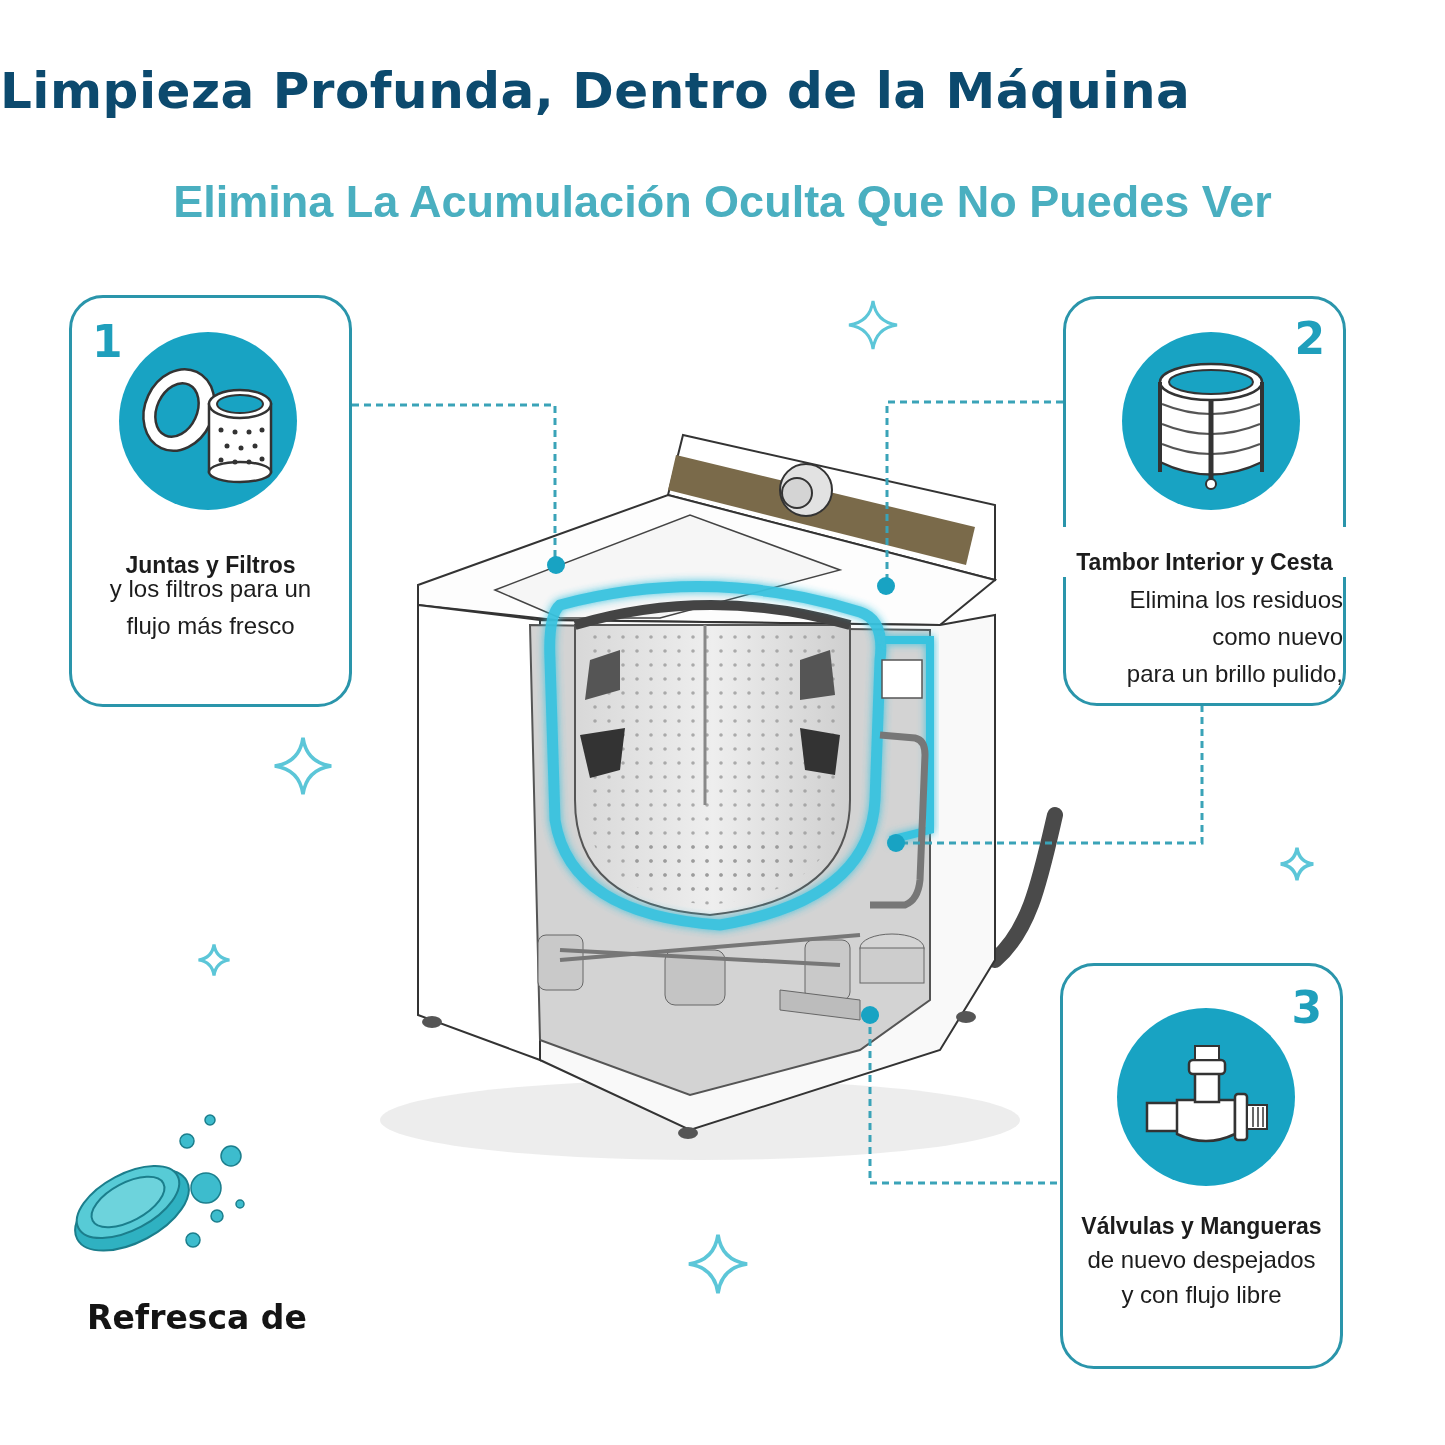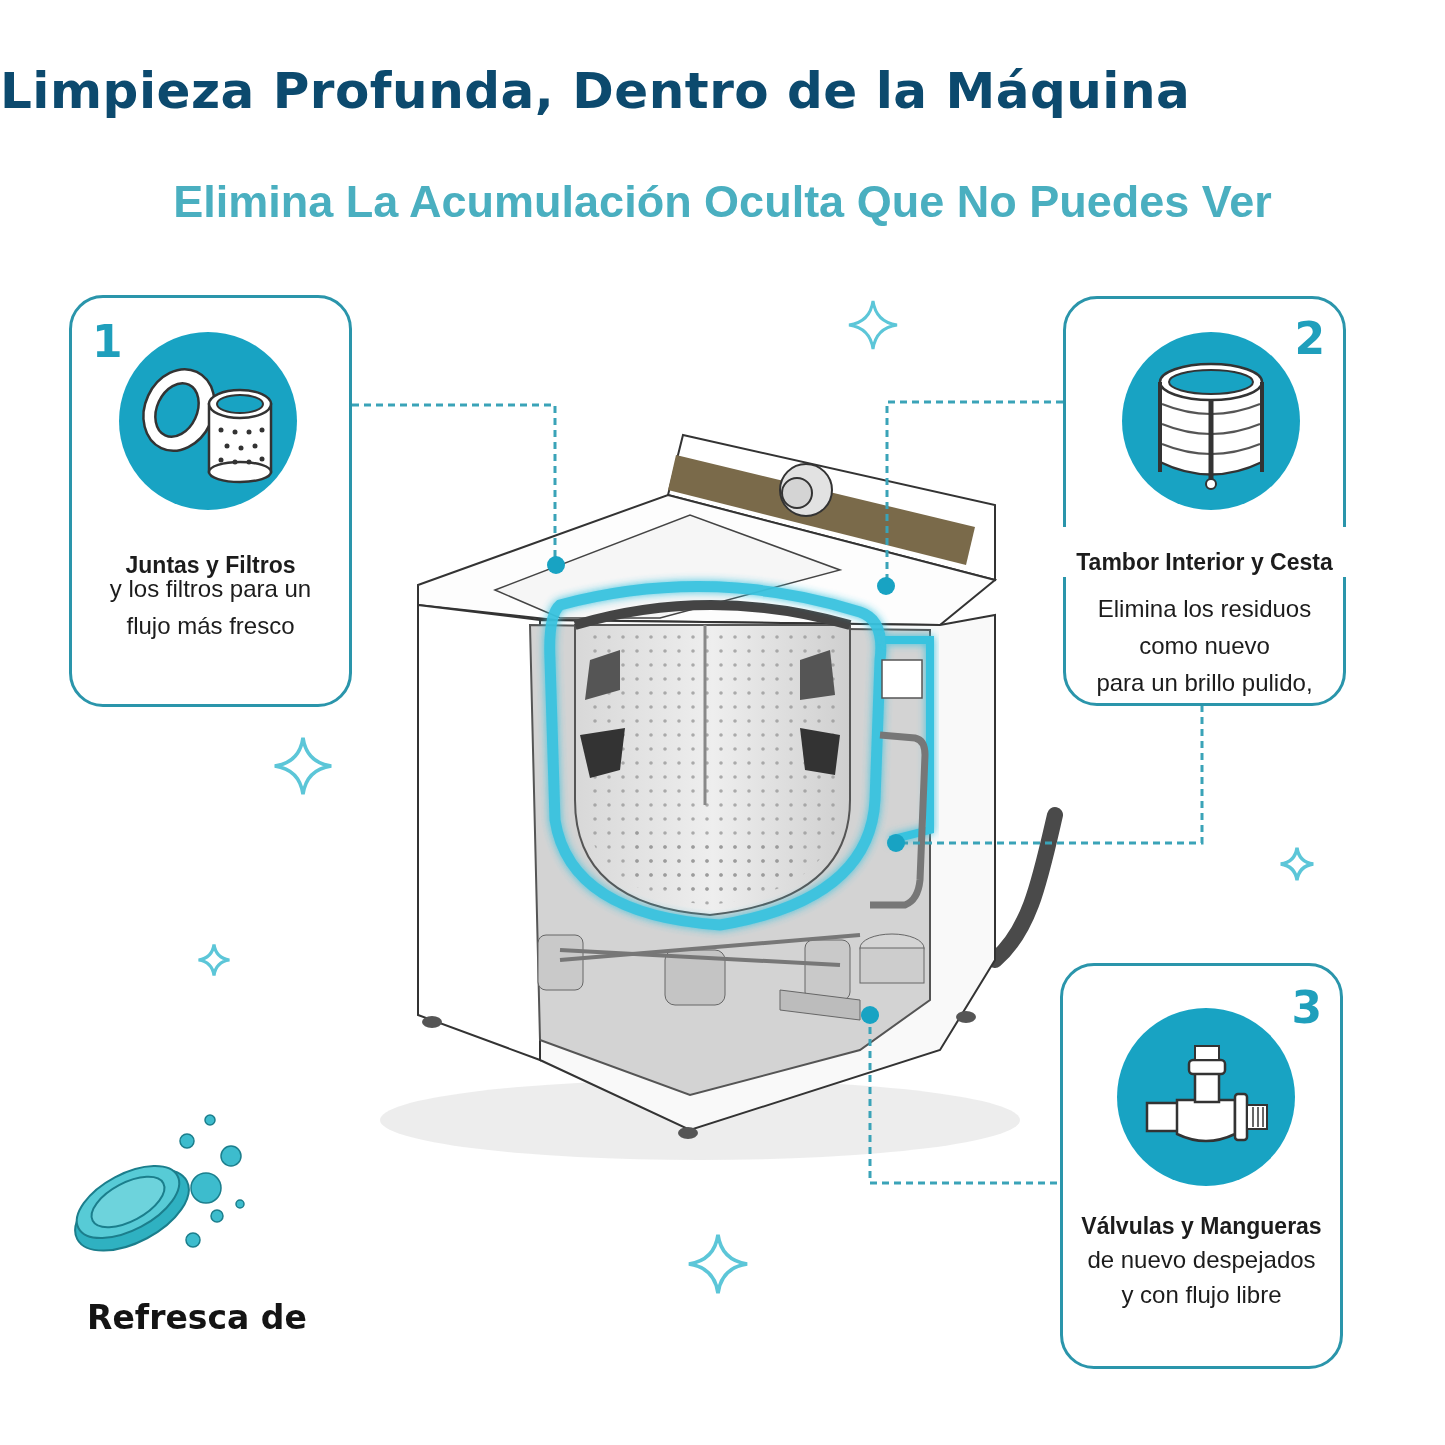--- a/index.html
+++ b/index.html
@@ -171,21 +171,21 @@
           <path d="M40 92 Q89 112 138 92"></path>
           <path d="M40 112 Q89 132 138 112"></path>
       </g>
       <line x1="89" y1="68" x2="89" y2="150" stroke="#333" stroke-width="5"></line>
       <line x1="38" y1="50" x2="38" y2="140" stroke="#333" stroke-width="4"></line>
       <line x1="140" y1="50" x2="140" y2="140" stroke="#333" stroke-width="4"></line>
       <circle cx="89" cy="152" r="5" fill="#fff" stroke="#333" stroke-width="2"></circle>
     </svg>
   </div>
   <div class="head" style="top:250px;">Tambor Interior y Cesta</div>
-  <div class="body" style="top:291px;">
+  <div class="body" style="top:282px;text-align:right;">
     <div>Elimina los residuos</div>
     <div>como nuevo</div>
     <div>para un brillo pulido,</div>
   </div>
 </div>
 
 <div class="card" style="left:1060px;top:963px;width:283px;height:406px;">
   <div class="num" style="right:18px;top:16px;">3</div>
   <div class="circle" style="left:54px;top:42px;">
     <svg width="178" height="178" viewBox="0 0 178 178">

